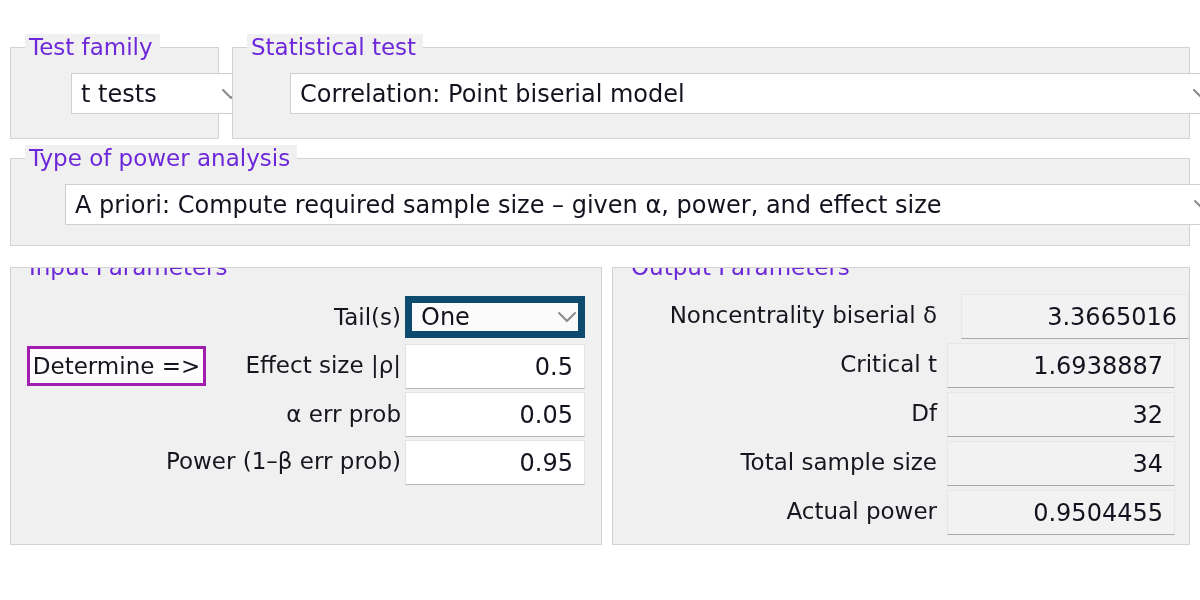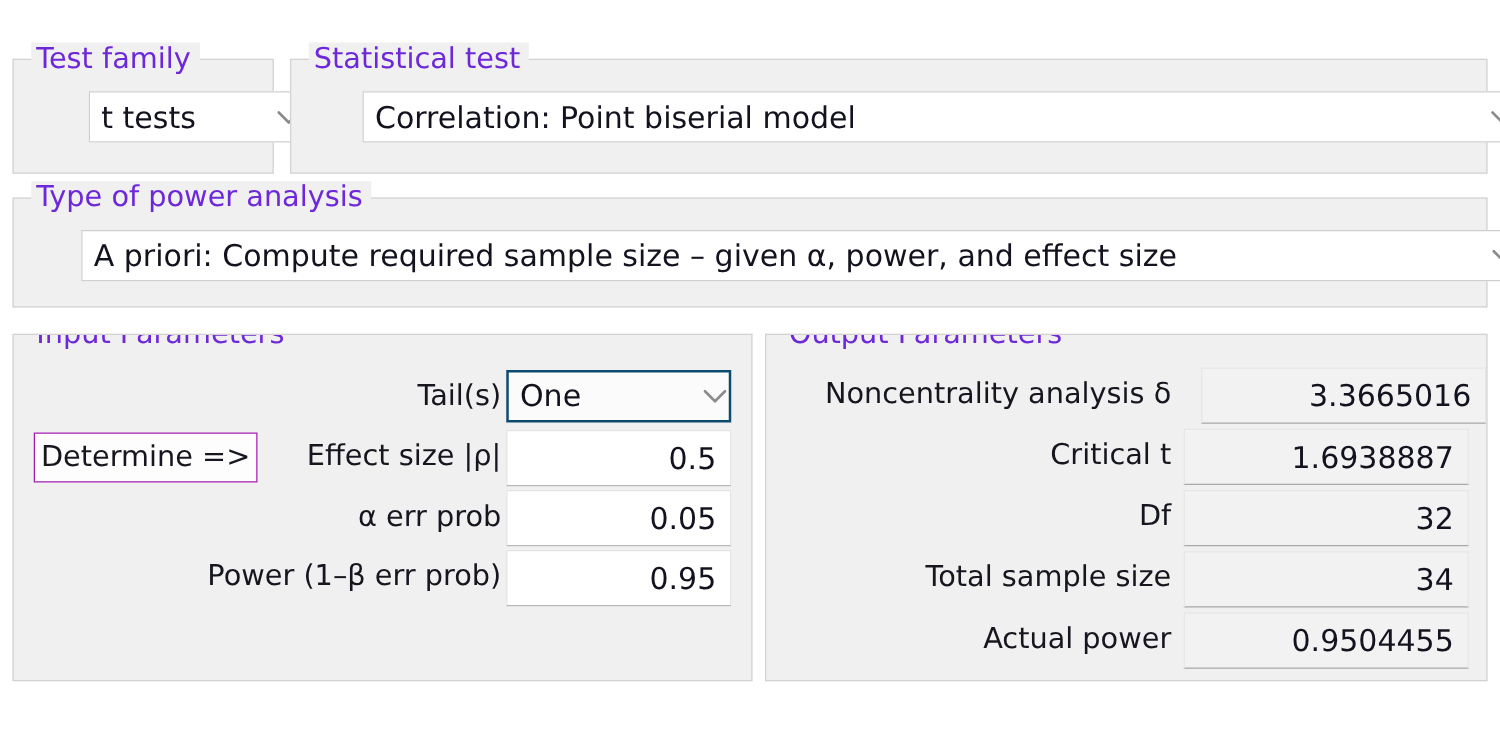--- a/index.html
+++ b/index.html
@@ -101,34 +101,34 @@
     border-bottom: 1px solid #b6b6b6;
     justify-content: flex-end;
   }
   .field.output-field {
     background: #f2f2f2;
     border: 1px solid #e6e6e6;
     border-bottom: 1px solid #a8a8a8;
   }
   .field.combo-field {
     background: #fbfbfb;
-    border: 2px solid #0c4a6e;
+    border: 7px solid #0c4a6e;
     justify-content: flex-start;
   }
   .field.combo-field .fval {
     padding-left: 9px;
     padding-right: 0;
     flex: 1 1 auto;
   }
 
   
   .btn {
     position: absolute;
     background: #fdfdfd;
-    border: 1px solid #a21caf;
+    border: 3px solid #a21caf;
     box-sizing: border-box;
     display: flex;
     align-items: center;
     justify-content: center;
     font-size: 23px;
     line-height: 26px;
     color: #16161f;
     white-space: nowrap;
   }
 </style>
@@ -200,21 +200,21 @@
 
     <div class="plabel" style="left:20px; top:179px; width:370px;">Power (1–β err prob)</div>
     <div class="field input-field" style="left:394px; top:172px; width:180px; height:45px;">
       <span class="fval">0.95</span>
     </div>
   </div>
 
   <div class="group clip" style="left:612px; top:267px; width:578px; height:278px;">
     <div class="legend">Output Parameters</div>
 
-    <div class="plabel" style="left:-6px; top:33px; width:330px;">Noncentrality analysis δ</div>
+    <div class="plabel" style="left:-6px; top:33px; width:330px;">Noncentrality biserial δ</div>
     <div class="field output-field" style="left:348px; top:26px; width:228px; height:45px;">
       <span class="fval">3.3665016</span>
     </div>
 
     <div class="plabel" style="left:-6px; top:82px; width:330px;">Critical t</div>
     <div class="field output-field" style="left:334px; top:75px; width:228px; height:45px;">
       <span class="fval">1.6938887</span>
     </div>
 
     <div class="plabel" style="left:-6px; top:131px; width:330px;">Df</div>

